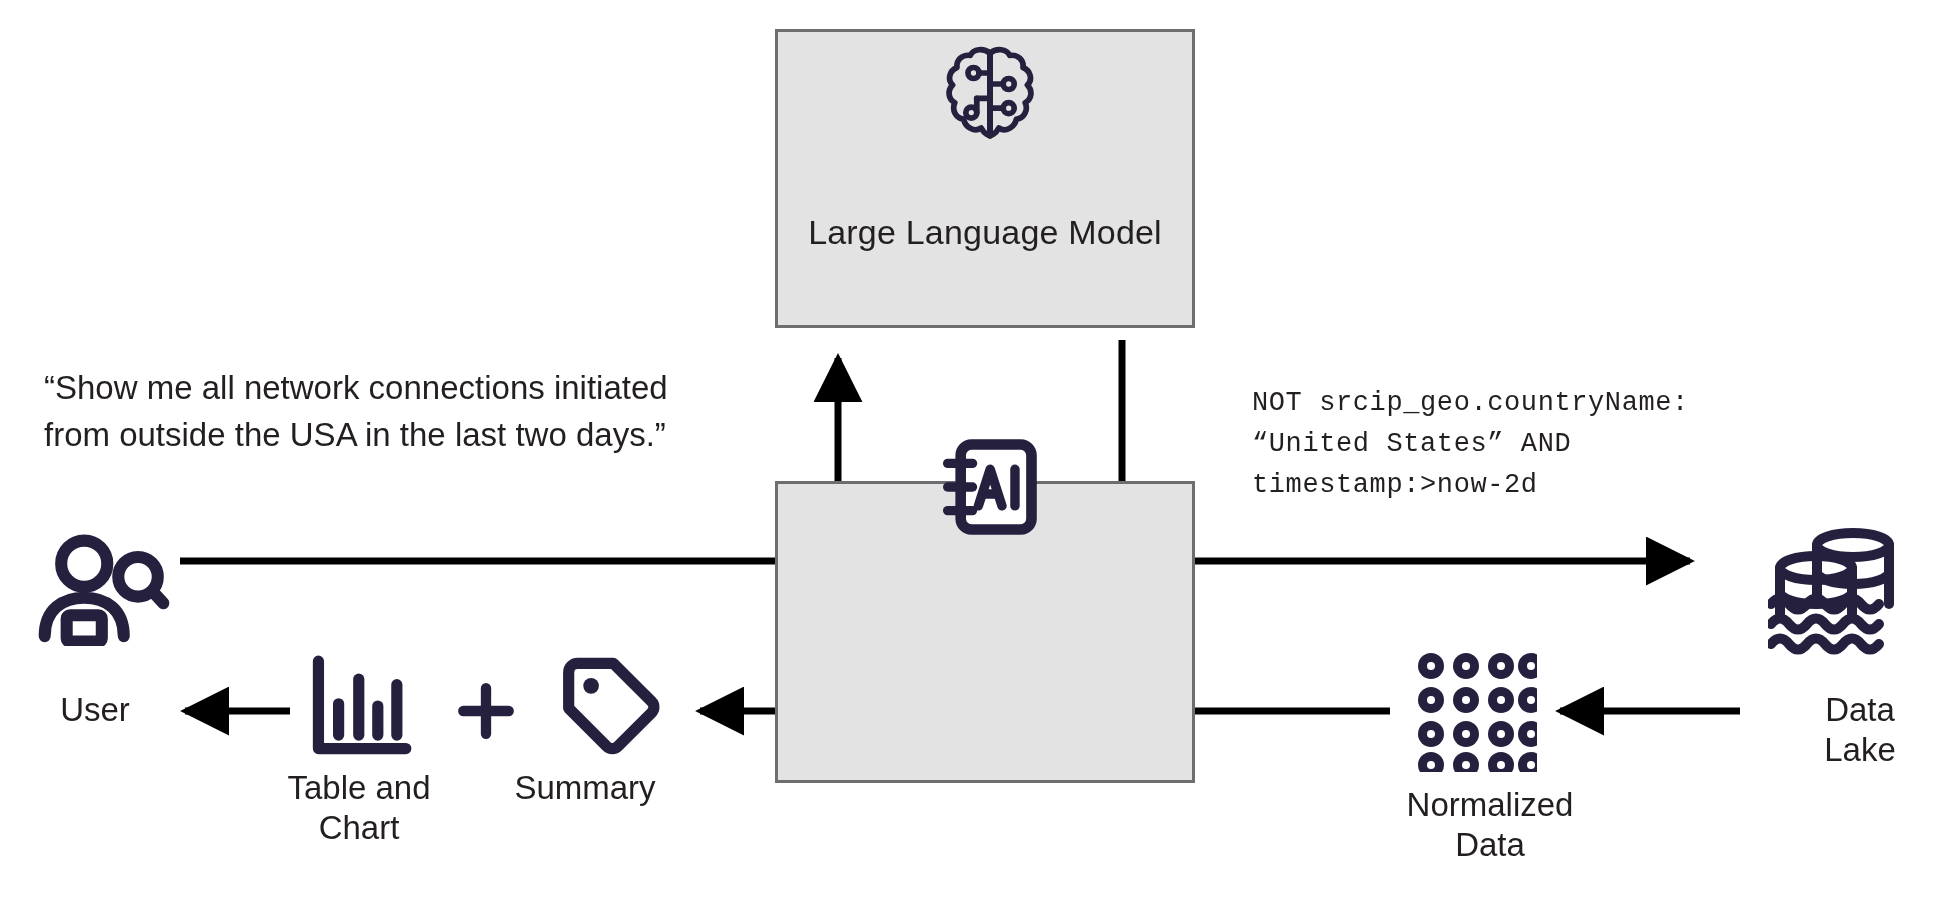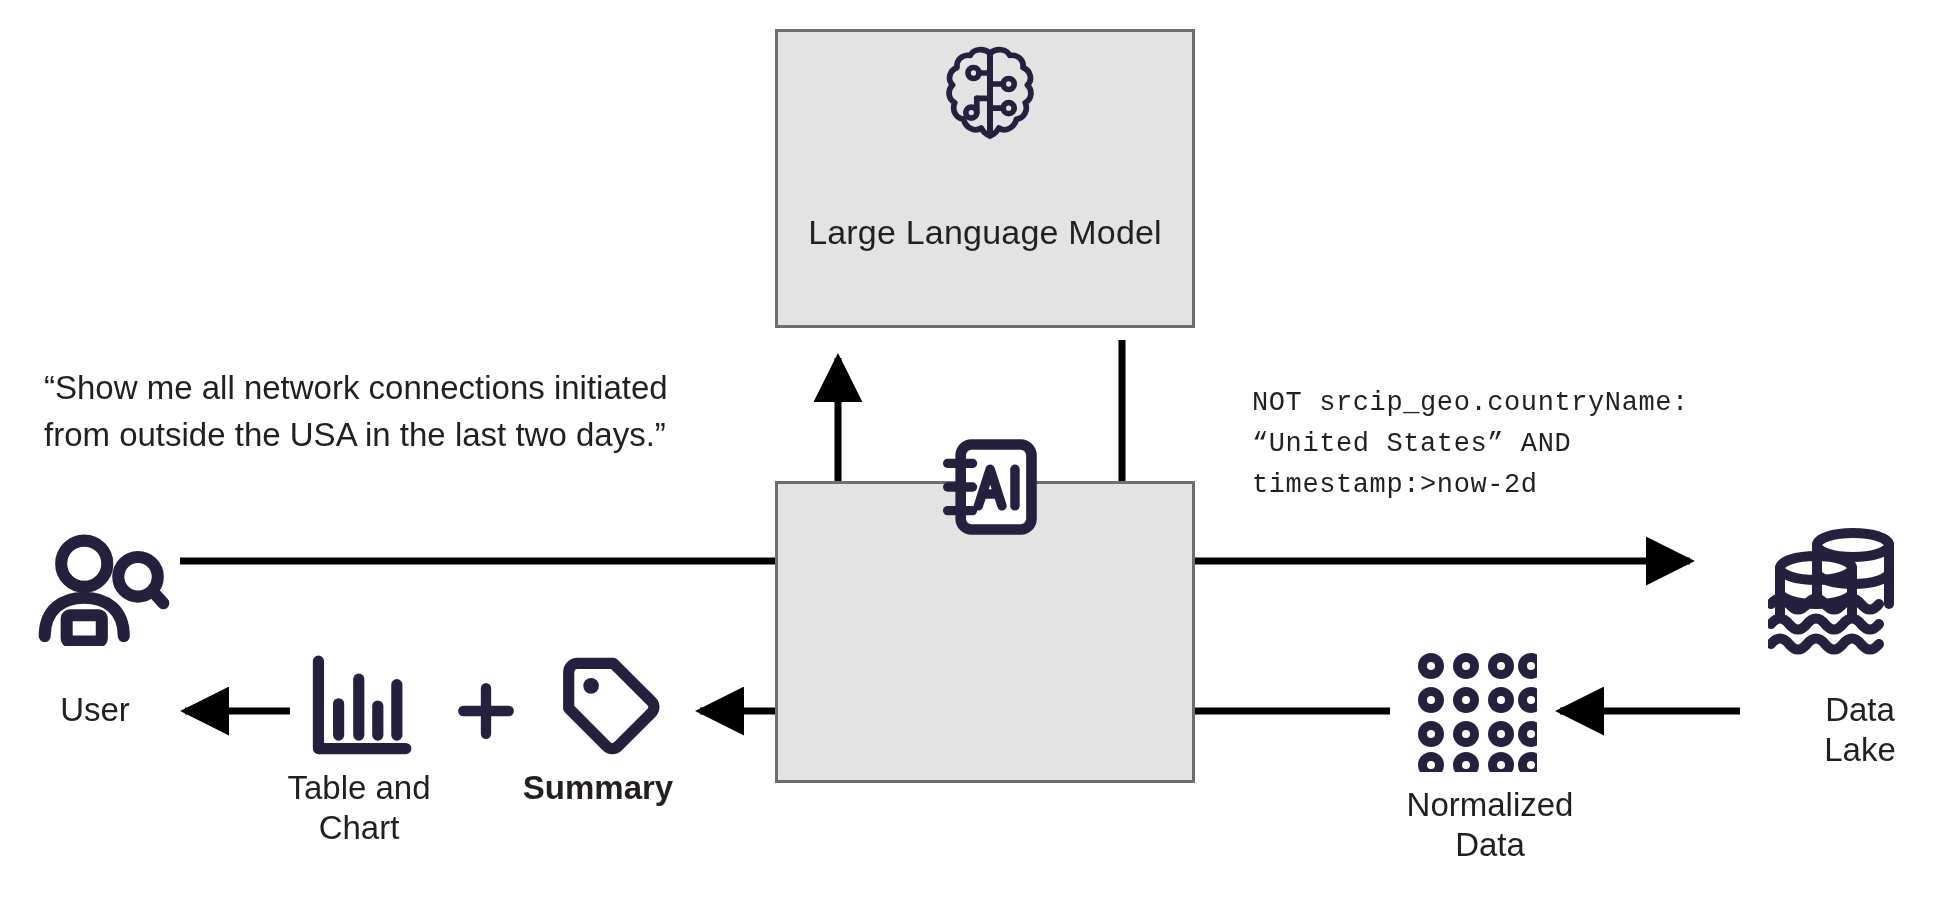--- a/index.html
+++ b/index.html
@@ -65,21 +65,21 @@
     position: absolute;
     text-align: center;
     color: #231f20;
     font-size: 33px;
     line-height: 1.22;
     font-weight: 300;
     white-space: pre-line;
   }
   #user-label        { left: 10px;   top: 690px; width: 170px; }
   #tablechart-label  { left: 229px;  top: 768px; width: 260px; }
-  #summary-label     { left: 488px;  top: 768px; width: 220px; font-weight: bold; }
+  #summary-label     { left: 475px;  top: 768px; width: 220px; }
   #normalized-label  { left: 1350px; top: 785px; width: 280px; }
   #datalake-label    { left: 1770px; top: 690px; width: 180px; }
 
   
   #wires { position:absolute; left:0; top:0; width:1950px; height:900px; }
 
   
   .icon { position: absolute; }
   #brain-icon     { left: 935px;  top: 40px;  width: 110px; height: 110px; }
   #notebook-icon  { left: 930px;  top: 428px; width: 118px; height: 118px; }

